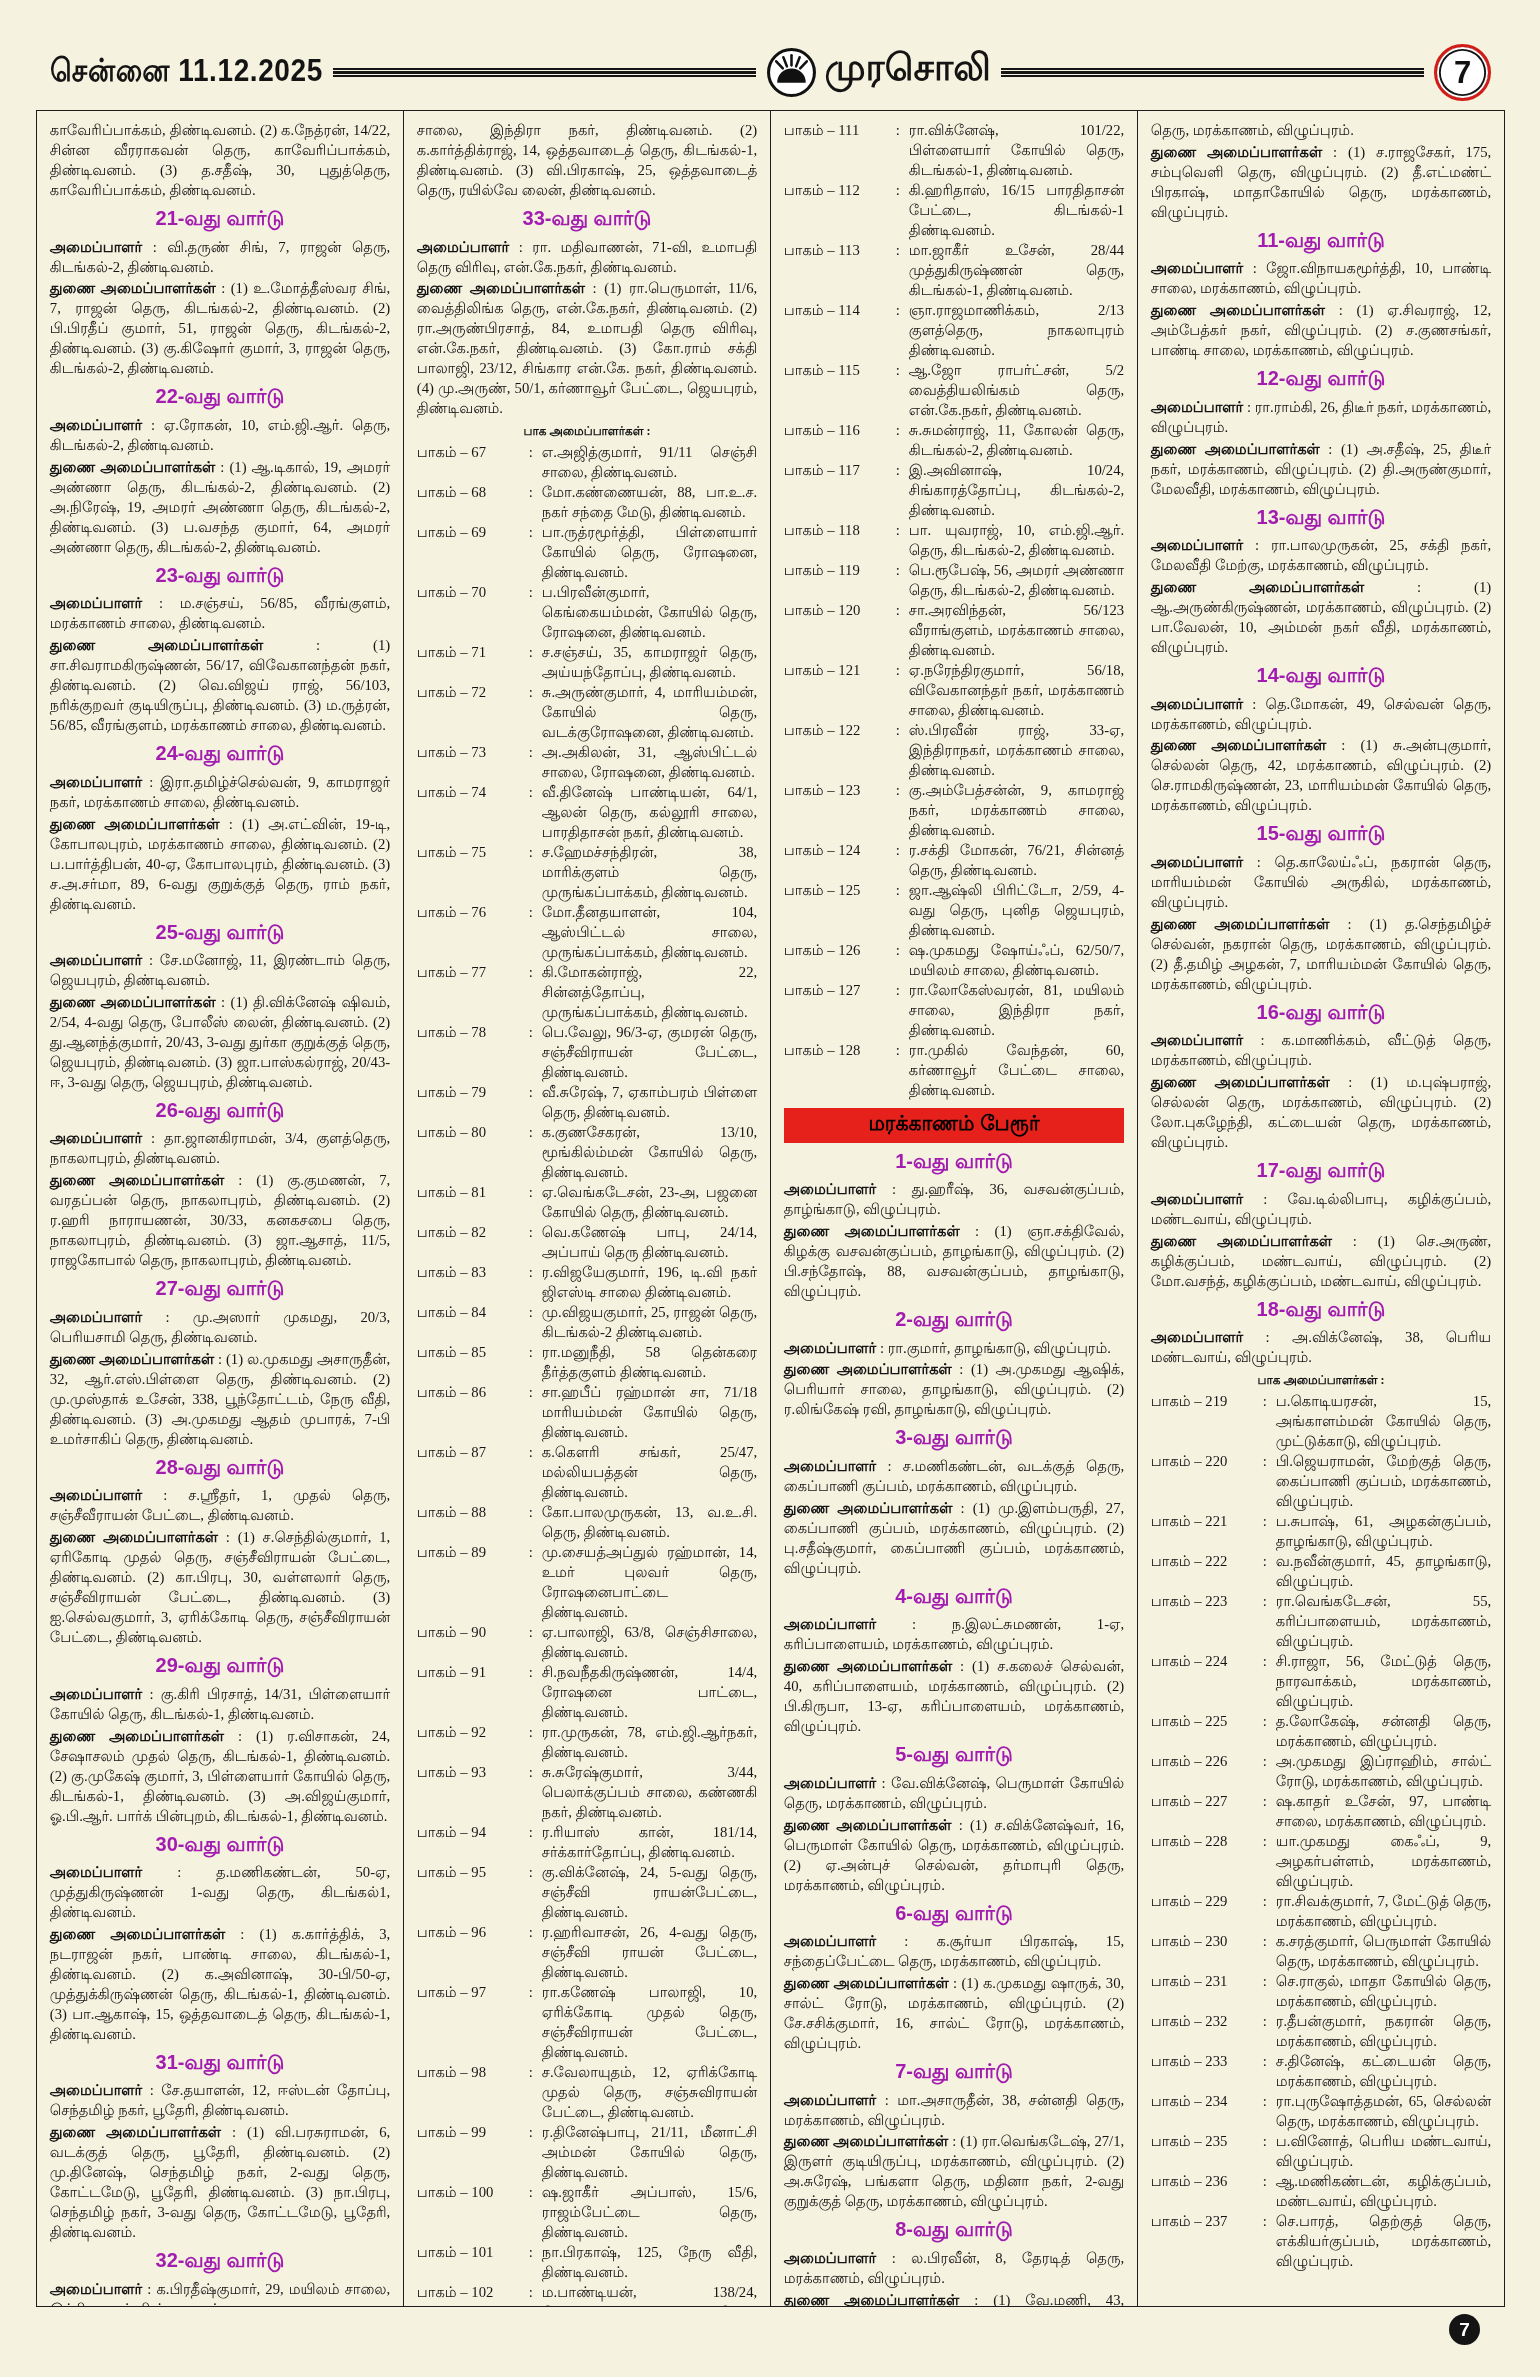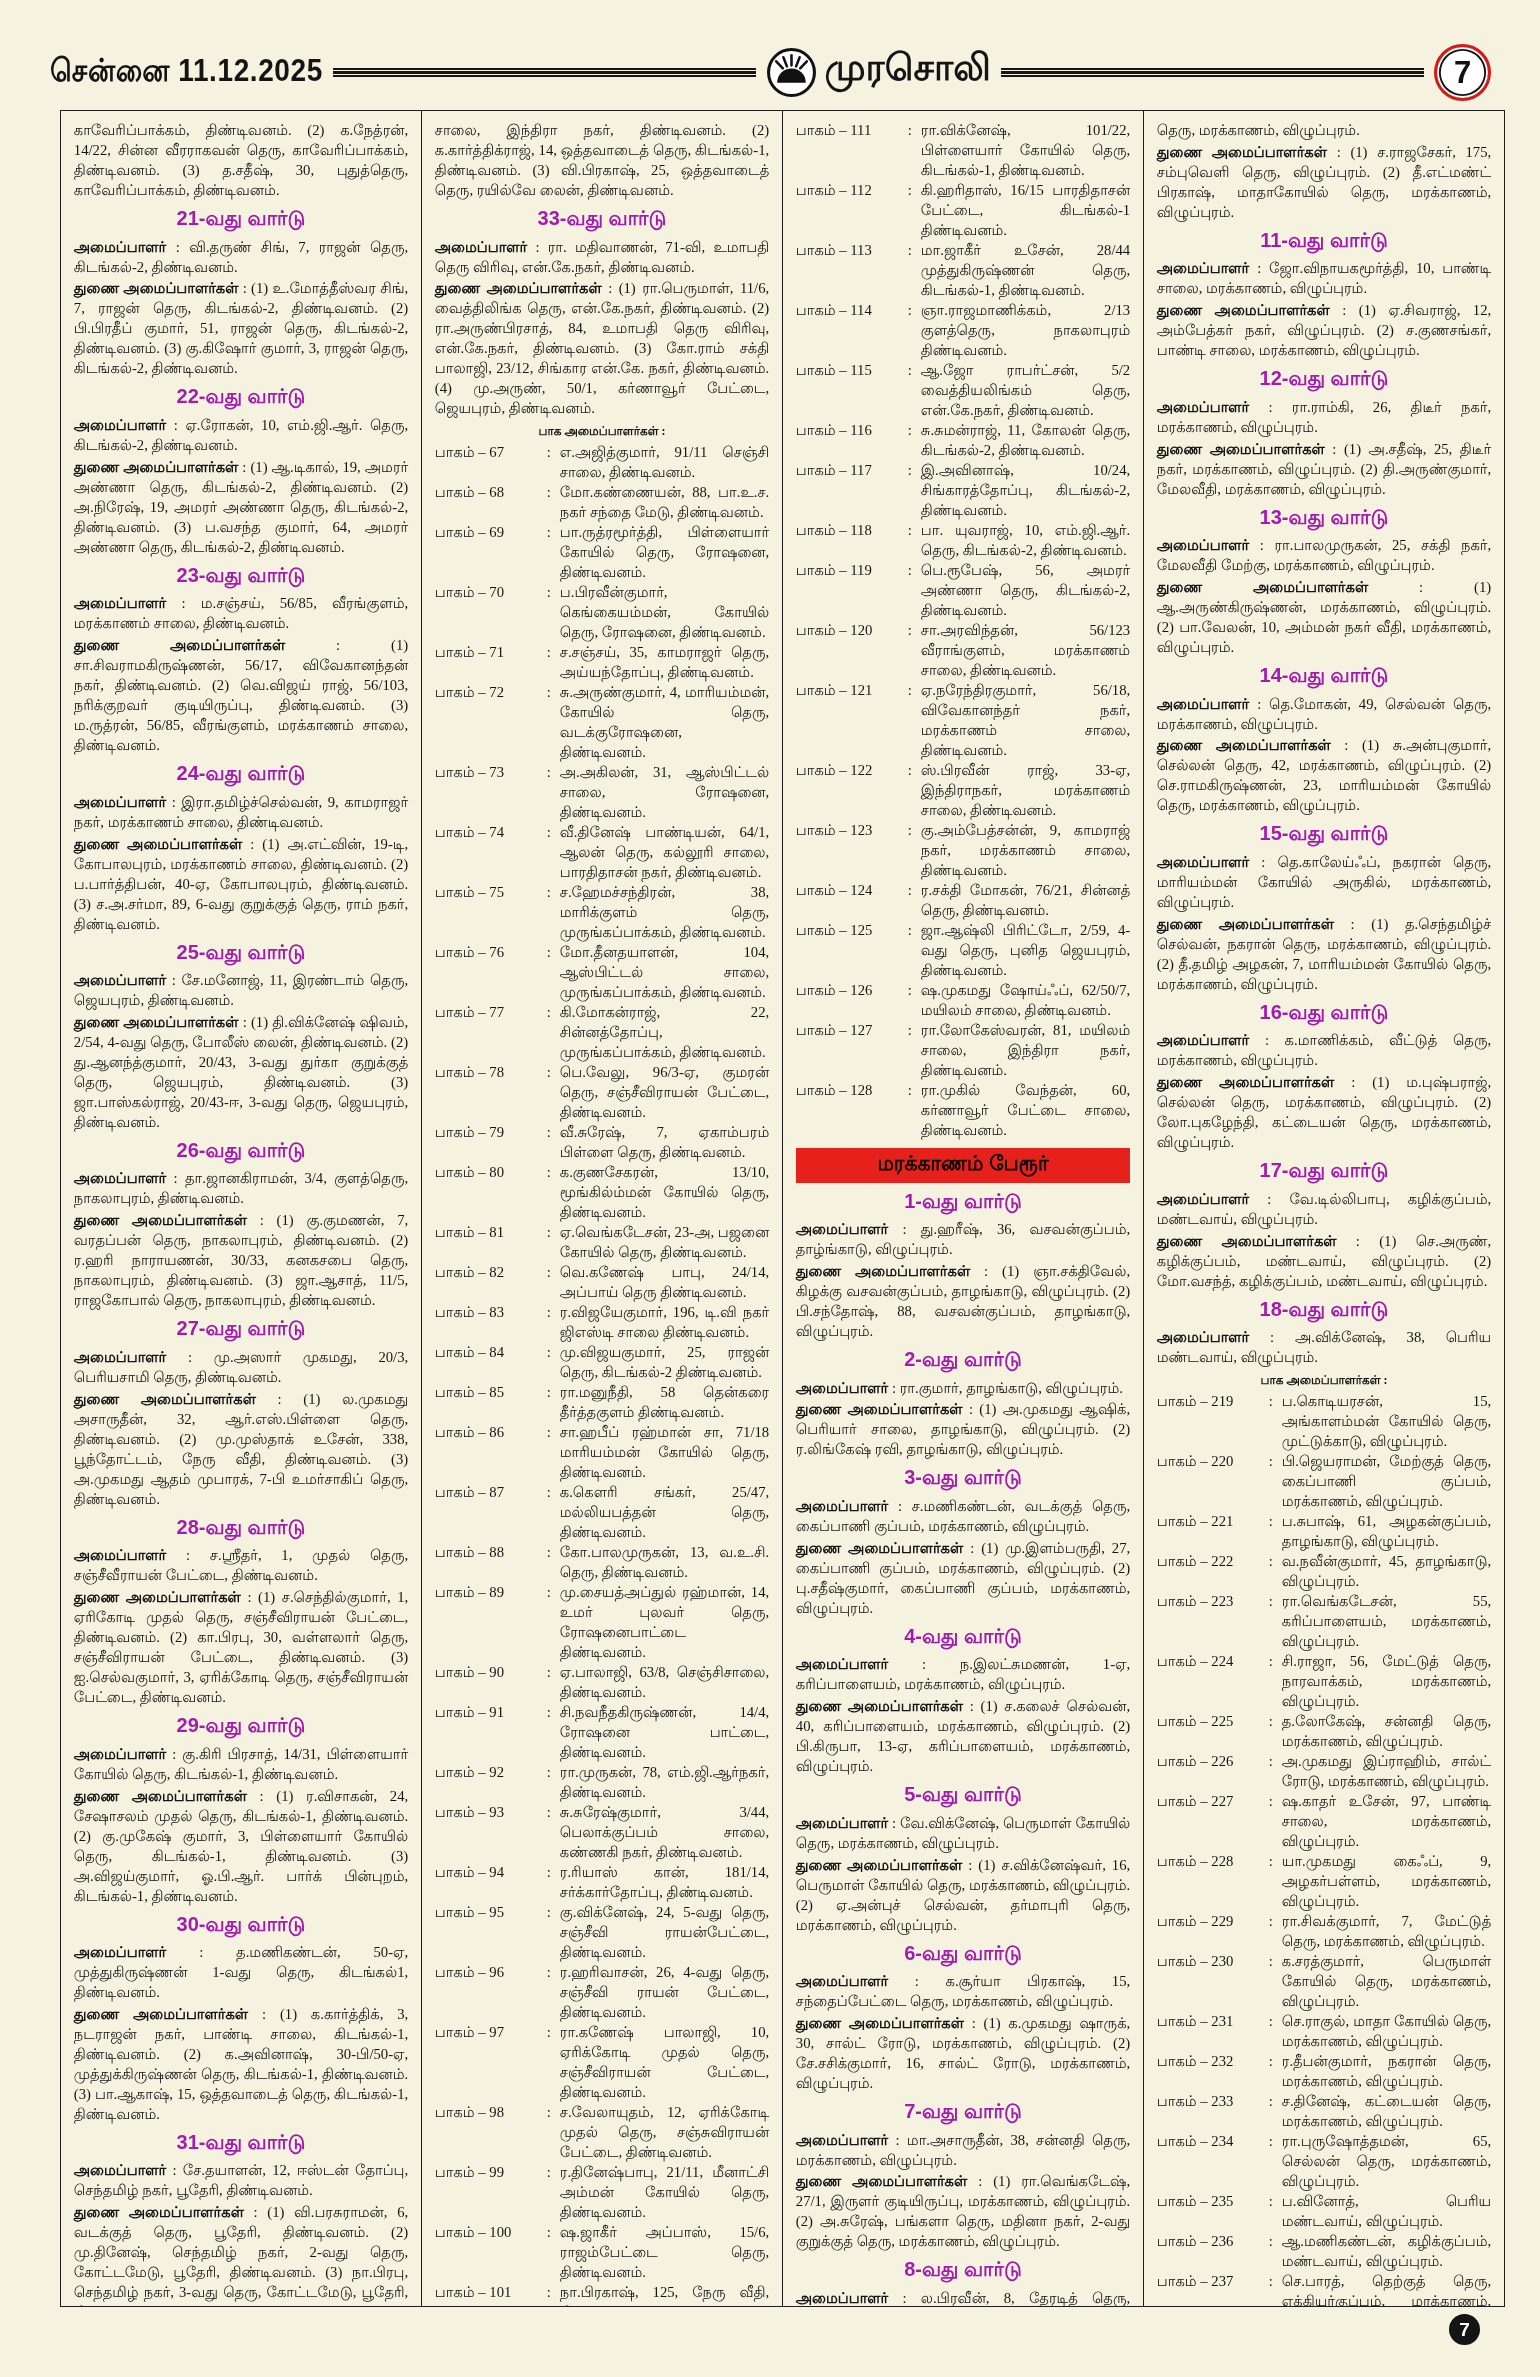--- a/index.html
+++ b/index.html
@@ -11,21 +11,21 @@
   .header{position:absolute;top:42px;left:50px;right:50px;height:61px;display:flex;align-items:center;gap:10px;}
   .date{font-family:"Liberation Sans",sans-serif;font-weight:bold;font-size:28px;letter-spacing:0.6px;white-space:nowrap;transform:scaleY(1.12);}
   .rule{flex:1;height:9px;background:linear-gradient(to bottom,#151515 0 1.9px,transparent 1.9px 3.2px,#151515 3.2px 5.7px,transparent 5.7px 7px,#151515 7px 9px);}
   .masthead{display:flex;align-items:flex-start;gap:7.7px;white-space:nowrap;}
   .masthead-text{font-family:"Liberation Sans",sans-serif;font-weight:bold;font-size:37px;}
   .logo{width:51px;height:51px;display:block;}
   .pagenum-circle{width:51px;height:51px;border-radius:50%;background:#fff;border:3.8px solid #d21c18;
     box-shadow:inset 0 0 0 1.9px #fff, inset 0 0 0 3.8px #151515;
     display:flex;align-items:center;justify-content:center;
     font-family:"Liberation Sans",sans-serif;font-weight:bold;font-size:31px;color:#111;}
-  .content-box{position:absolute;left:36px;right:36px;top:110px;bottom:70px;border:1.9px solid #1d1d1d;display:flex;background:transparent;margin-left:24px;}
+  .content-box{position:absolute;left:36px;right:36px;top:110px;bottom:70px;border:1.9px solid #1d1d1d;display:flex;background:transparent;}
   .col{flex:1 1 0;padding:9px 12.8px 10.2px;overflow:hidden;border-right:1.3px solid #1d1d1d;}
   .col:last-child{border-right:none;}
   .para{margin:0 0 1.9px;font-size:14.7px;line-height:20px;text-align:justify;}
   .lbl{font-weight:bold;}
   .ward-title{color:#a21caf;font-weight:bold;font-family:"Liberation Sans",sans-serif;font-size:20px;text-align:center;margin:7px 0 4.5px;}
   .parts-title{font-weight:bold;font-size:12px;text-align:center;margin:5.7px 0 3.2px;}
   .banner{background:#e6211b;color:#000000;font-weight:bold;font-family:"Liberation Sans",sans-serif;font-size:20.4px;text-align:center;padding:4.5px 0;margin:7.7px 0 5.7px;}
   .part{display:flex;font-size:14.7px;line-height:20px;}
   .plabel{flex:0 0 103px;white-space:nowrap;}
   .pcolon{flex:0 0 22px;text-align:center;}

